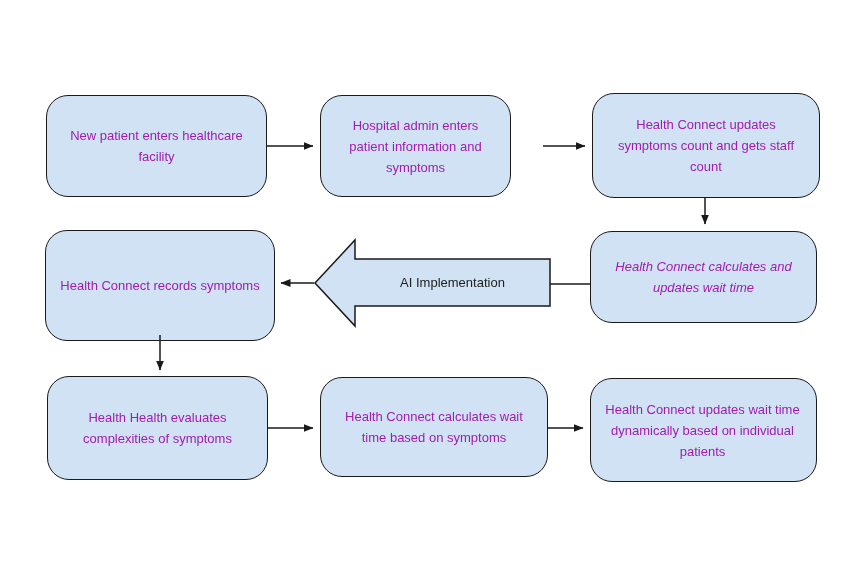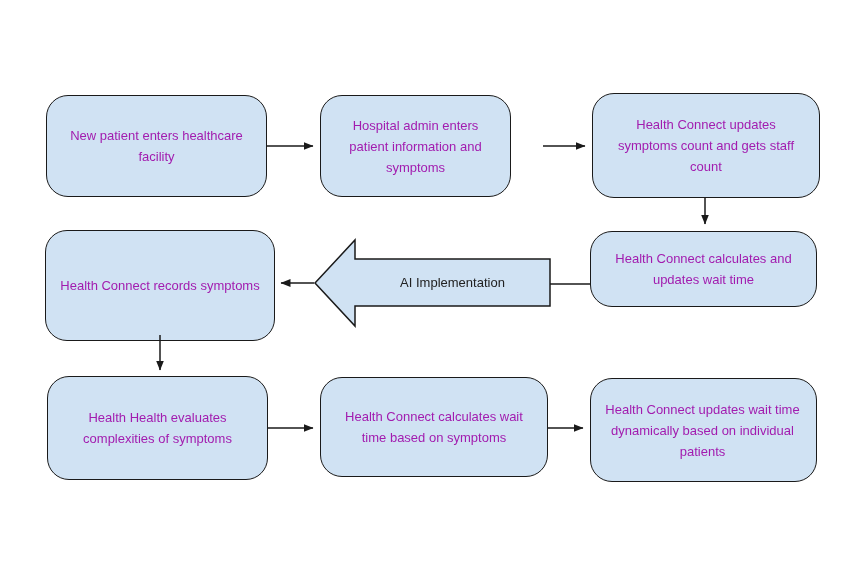--- a/index.html
+++ b/index.html
@@ -62,21 +62,21 @@
   <div class="node" style="left:46px; top:95px; width:221px; height:102px;">
     <span>New patient enters healthcare facility</span>
   </div>
   <div class="node" style="left:320px; top:95px; width:191px; height:102px;">
     <span>Hospital admin enters patient information and symptoms</span>
   </div>
   <div class="node" style="left:592px; top:93px; width:228px; height:105px;">
     <span>Health Connect updates symptoms count and gets staff count</span>
   </div>
 
-  <div class="node" style="left:590px; top:231px; width:227px; height:76px;">
+  <div class="node" style="left:590px; top:231px; width:227px; height:92px;font-style:italic;">
     <span>Health Connect calculates and updates wait time</span>
   </div>
   <div class="node" style="left:45px; top:230px; width:230px; height:111px;">
     <span>Health Connect records symptoms</span>
   </div>
 
   <div class="node" style="left:47px; top:376px; width:221px; height:104px;">
     <span>Health Health evaluates complexities of symptoms</span>
   </div>
   <div class="node" style="left:320px; top:377px; width:228px; height:100px;">

